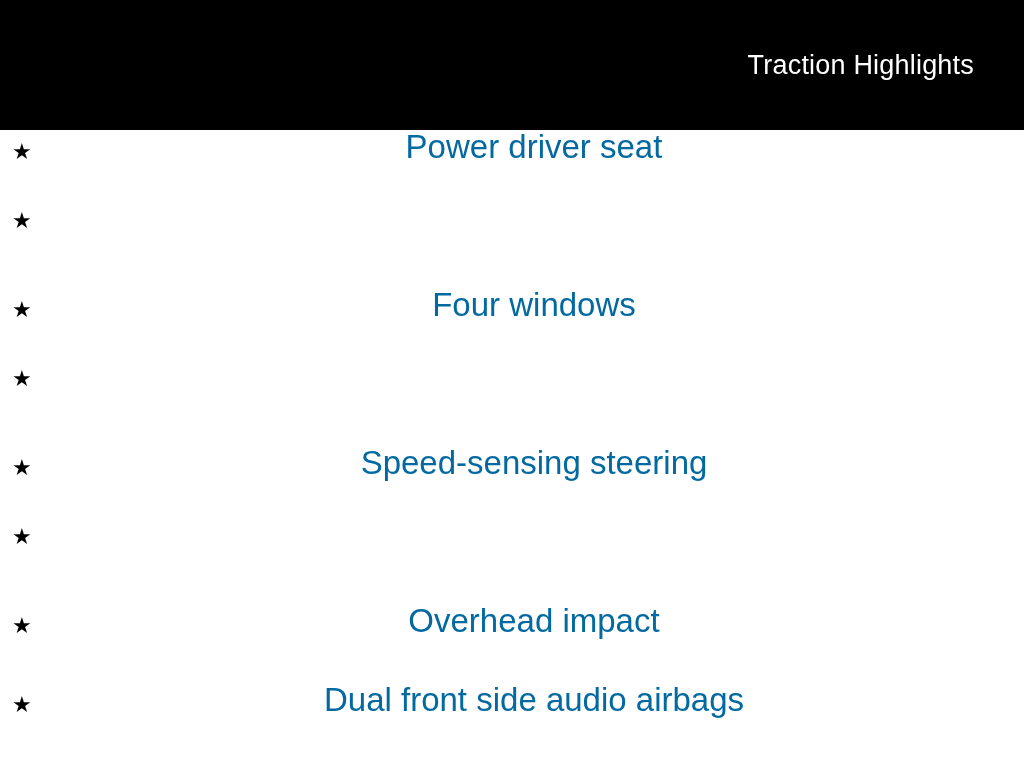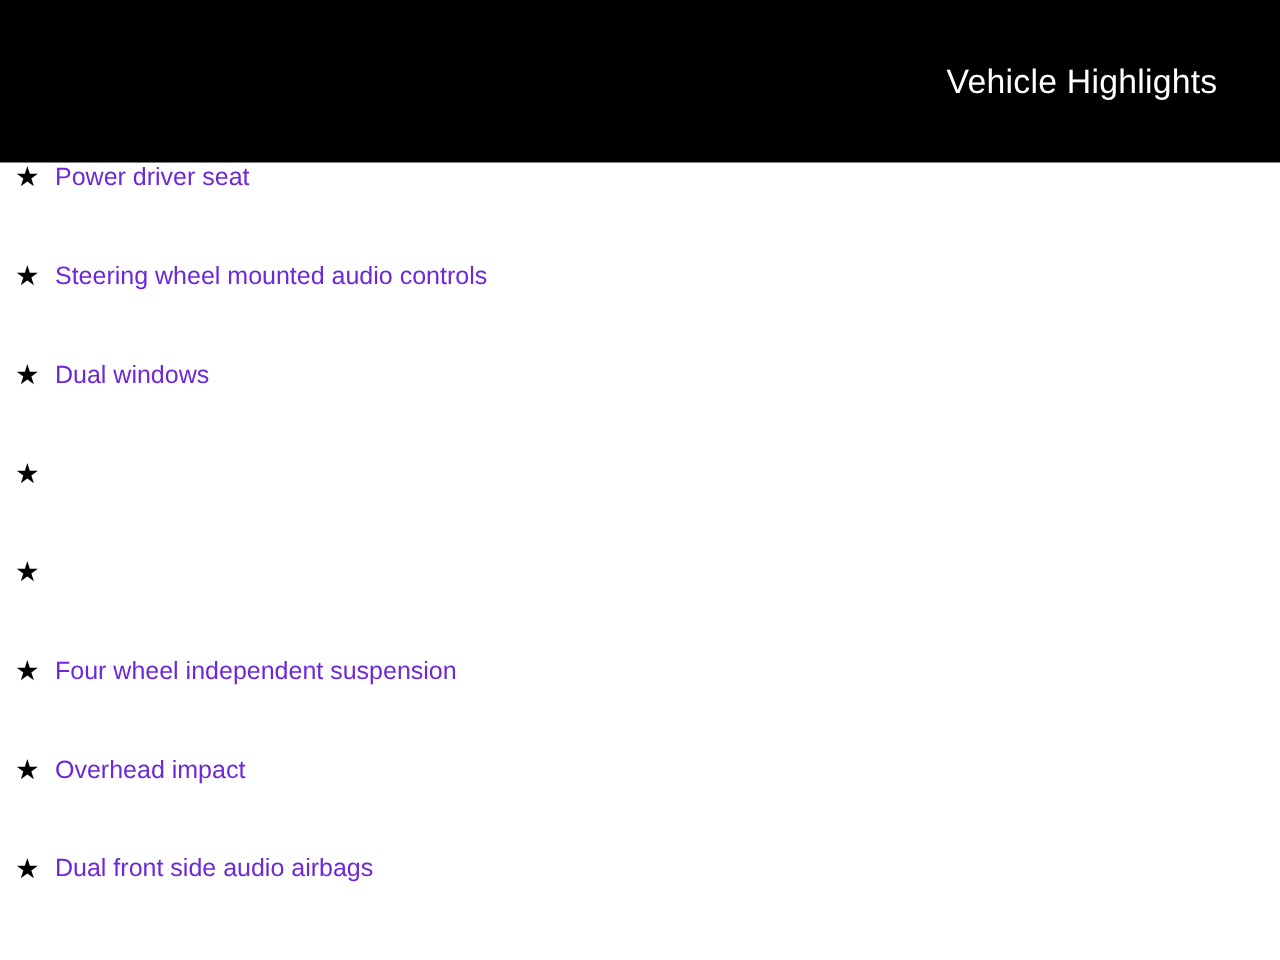--- a/index.html
+++ b/index.html
@@ -58,57 +58,57 @@
     flex: 0 0 auto;
     width: 32px;
     font-size: 22px;
     line-height: 1;
     color: #000000;
     position: relative;
     top: 1px;
   }
   .item-label {
     flex: 1 1 auto;
-    font-size: 20px;
-    color: #6d28d9;
+    font-size: 33px;
+    color: #0369a1;
     line-height: 1;
     white-space: nowrap;
+    text-align: center;
   }
 </style>
 </head>
 <body>
 
 <div class="page">
 
   <div class="header-bar">
-    <div class="header-title">Vehicle Highlights</div>
+    <div class="header-title">Traction Highlights</div>
   </div>
 
   <ul class="highlights-list">
     <li class="highlight-item">
       <span class="bullet-star">★</span>
       <span class="item-label">Power driver seat</span>
     </li>
     <li class="highlight-item">
       <span class="bullet-star">★</span>
-      <span class="item-label">Steering wheel mounted audio controls</span>
     </li>
     <li class="highlight-item">
       <span class="bullet-star">★</span>
-      <span class="item-label">Dual windows</span>
+      <span class="item-label">Four windows</span>
     </li>
     <li class="highlight-item">
       <span class="bullet-star">★</span>
     </li>
     <li class="highlight-item">
       <span class="bullet-star">★</span>
+      <span class="item-label">Speed-sensing steering</span>
     </li>
     <li class="highlight-item">
       <span class="bullet-star">★</span>
-      <span class="item-label">Four wheel independent suspension</span>
     </li>
     <li class="highlight-item">
       <span class="bullet-star">★</span>
       <span class="item-label">Overhead impact</span>
     </li>
     <li class="highlight-item">
       <span class="bullet-star">★</span>
       <span class="item-label">Dual front side audio airbags</span>
     </li>
   </ul>

